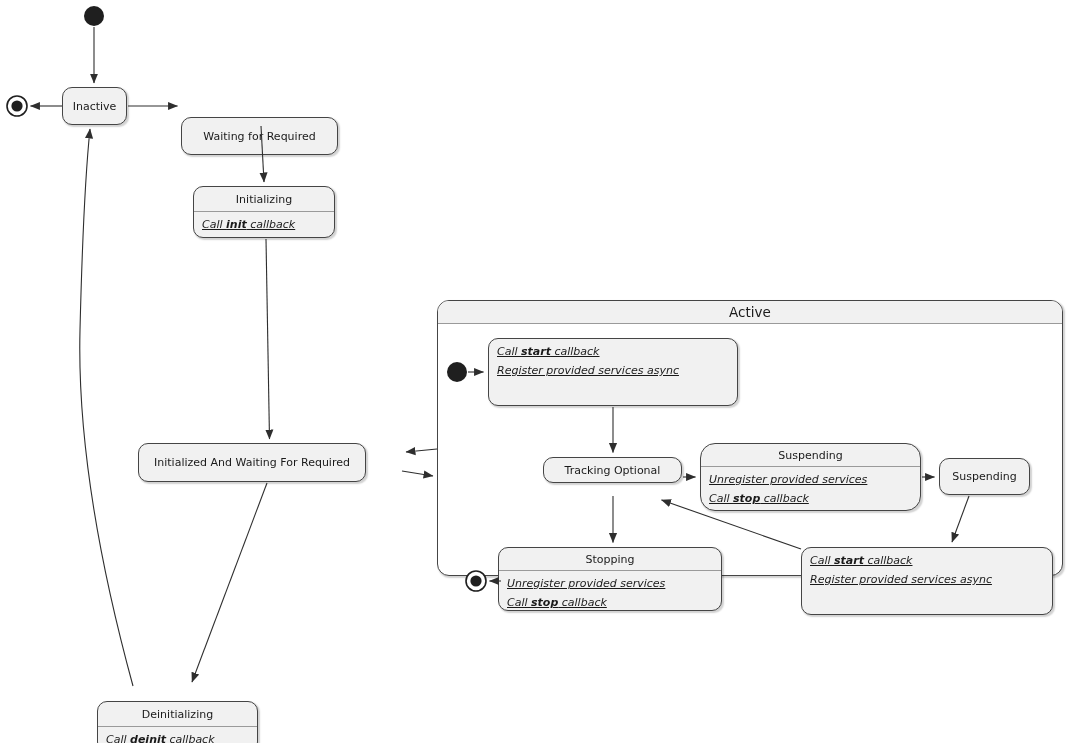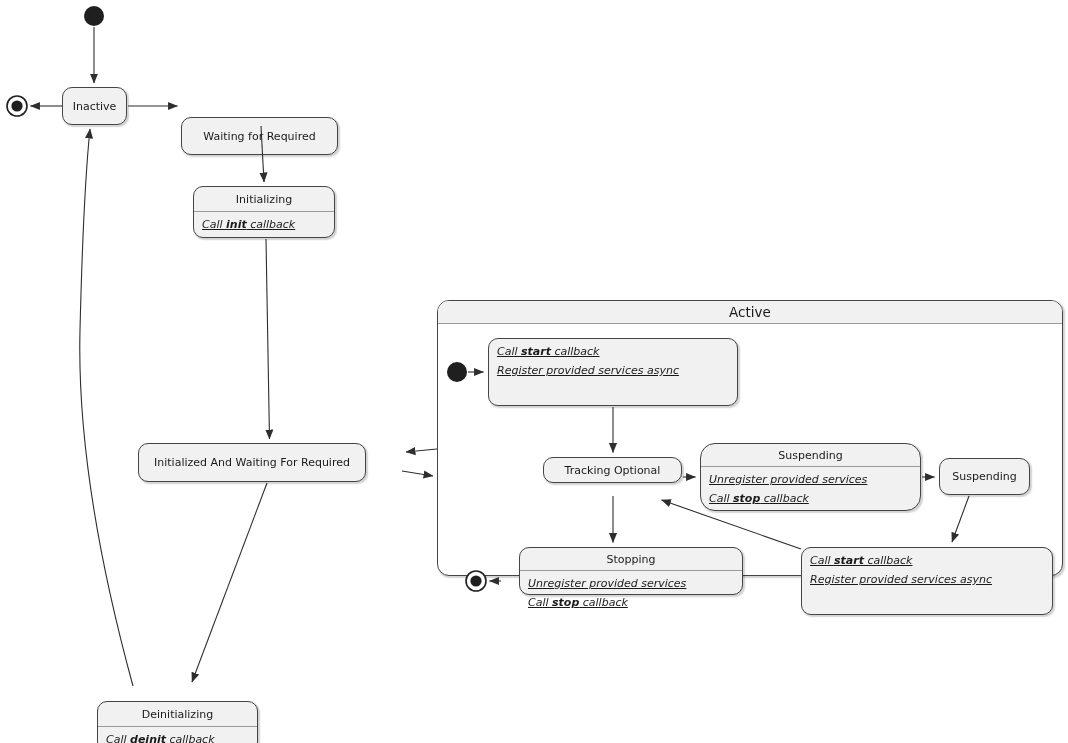--- a/index.html
+++ b/index.html
@@ -106,21 +106,21 @@
     <span>Suspending</span>
   </div>
 
   <div class="state two" style="left:801px;top:547px;width:252px;height:68px;">
     <div class="st-body">
       <div><span>Call </span><b>start</b><span> callback</span></div>
       <div><span>Register provided services async</span></div>
     </div>
   </div>
 
-  <div class="state two" style="left:519px;top:547px;width:224px;height:48px;">
+  <div class="state two" style="left:498px;top:547px;width:224px;height:64px;">
     <div class="st-title" style="height:23px;">Stopping</div>
     <div class="st-body">
       <div><span>Unregister provided services</span></div>
       <div><span>Call </span><b>stop</b><span> callback</span></div>
     </div>
   </div>
 
   <div class="state two" style="left:97px;top:687px;width:161px;height:51px;margin-top:14px;">
     <div class="st-title" style="height:25px;">Deinitializing</div>
     <div class="st-body">

